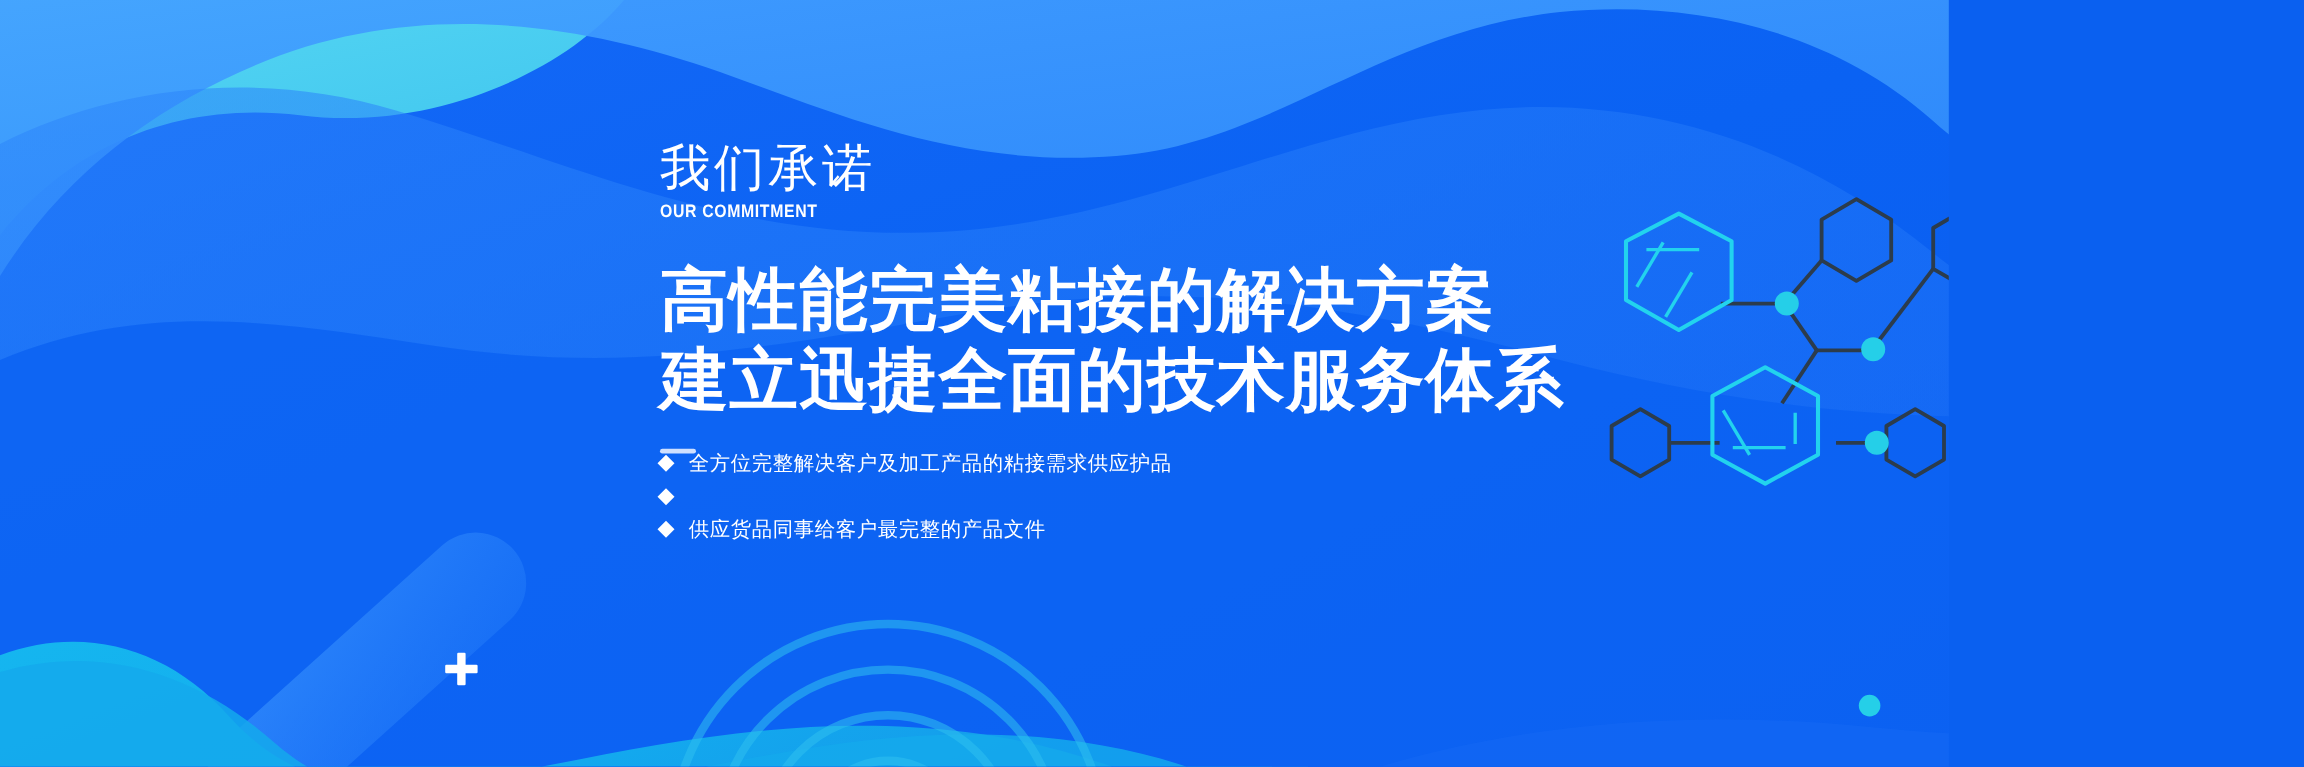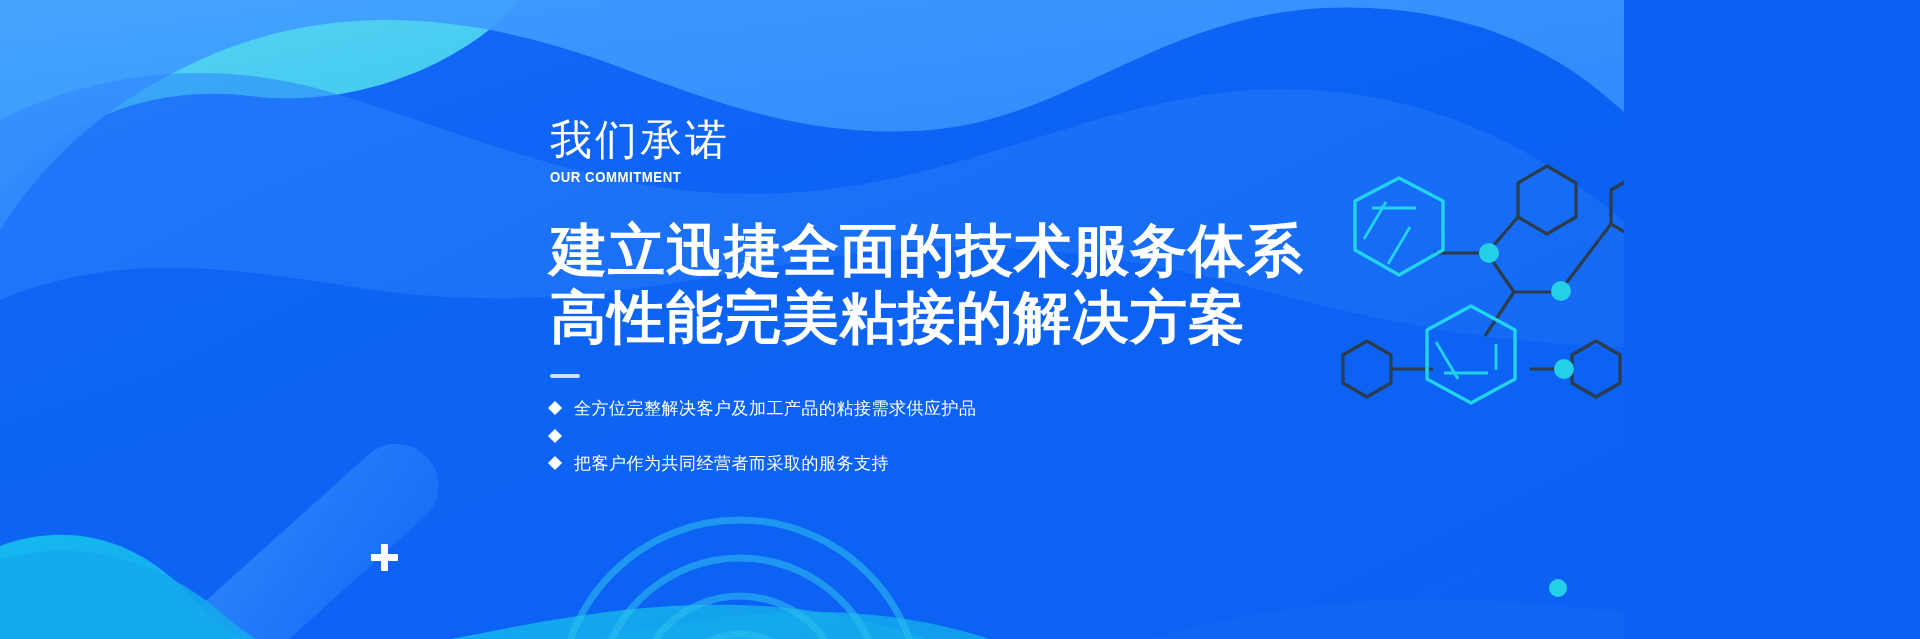--- a/index.html
+++ b/index.html
@@ -51,21 +51,20 @@
     letter-spacing:1px;
   }
   #headline div { white-space:nowrap; }
   #divider {
     margin-top:22px;
     width:30px; height:4px;
     background:#cfe0ff;
     border-radius:2px;
   }
   #bullets {
-    margin-top:22px;
     list-style:none;
   }
   #bullets li {
     display:flex;
     align-items:center;
     color:#ffffff;
     font-size:17px;
     line-height:1;
     margin-bottom:14px;
     letter-spacing:0.5px;
@@ -271,33 +270,33 @@
     </g>
   </svg>
 
   <div id="content">
 
     <div id="eyebrow-cn">我们承诺</div>
 
     <div id="eyebrow-en">OUR COMMITMENT</div>
 
     <div id="headline">
+      <div>高性能完美粘接的解决方案</div>
       <div>建立迅捷全面的技术服务体系</div>
-      <div>高性能完美粘接的解决方案</div>
     </div>
 
     <div id="divider"></div>
 
     <ul id="bullets">
       <li>
         <span class="bullet-mark"></span>
         <span class="bullet-text">全方位完整解决客户及加工产品的粘接需求供应护品</span>
       </li>
       <li>
         <span class="bullet-mark"></span>
       </li>
       <li>
         <span class="bullet-mark"></span>
-        <span class="bullet-text">把客户作为共同经营者而采取的服务支持</span>
+        <span class="bullet-text">供应货品同事给客户最完整的产品文件</span>
       </li>
     </ul>
   </div>
 </div>
 
 </body></html>

